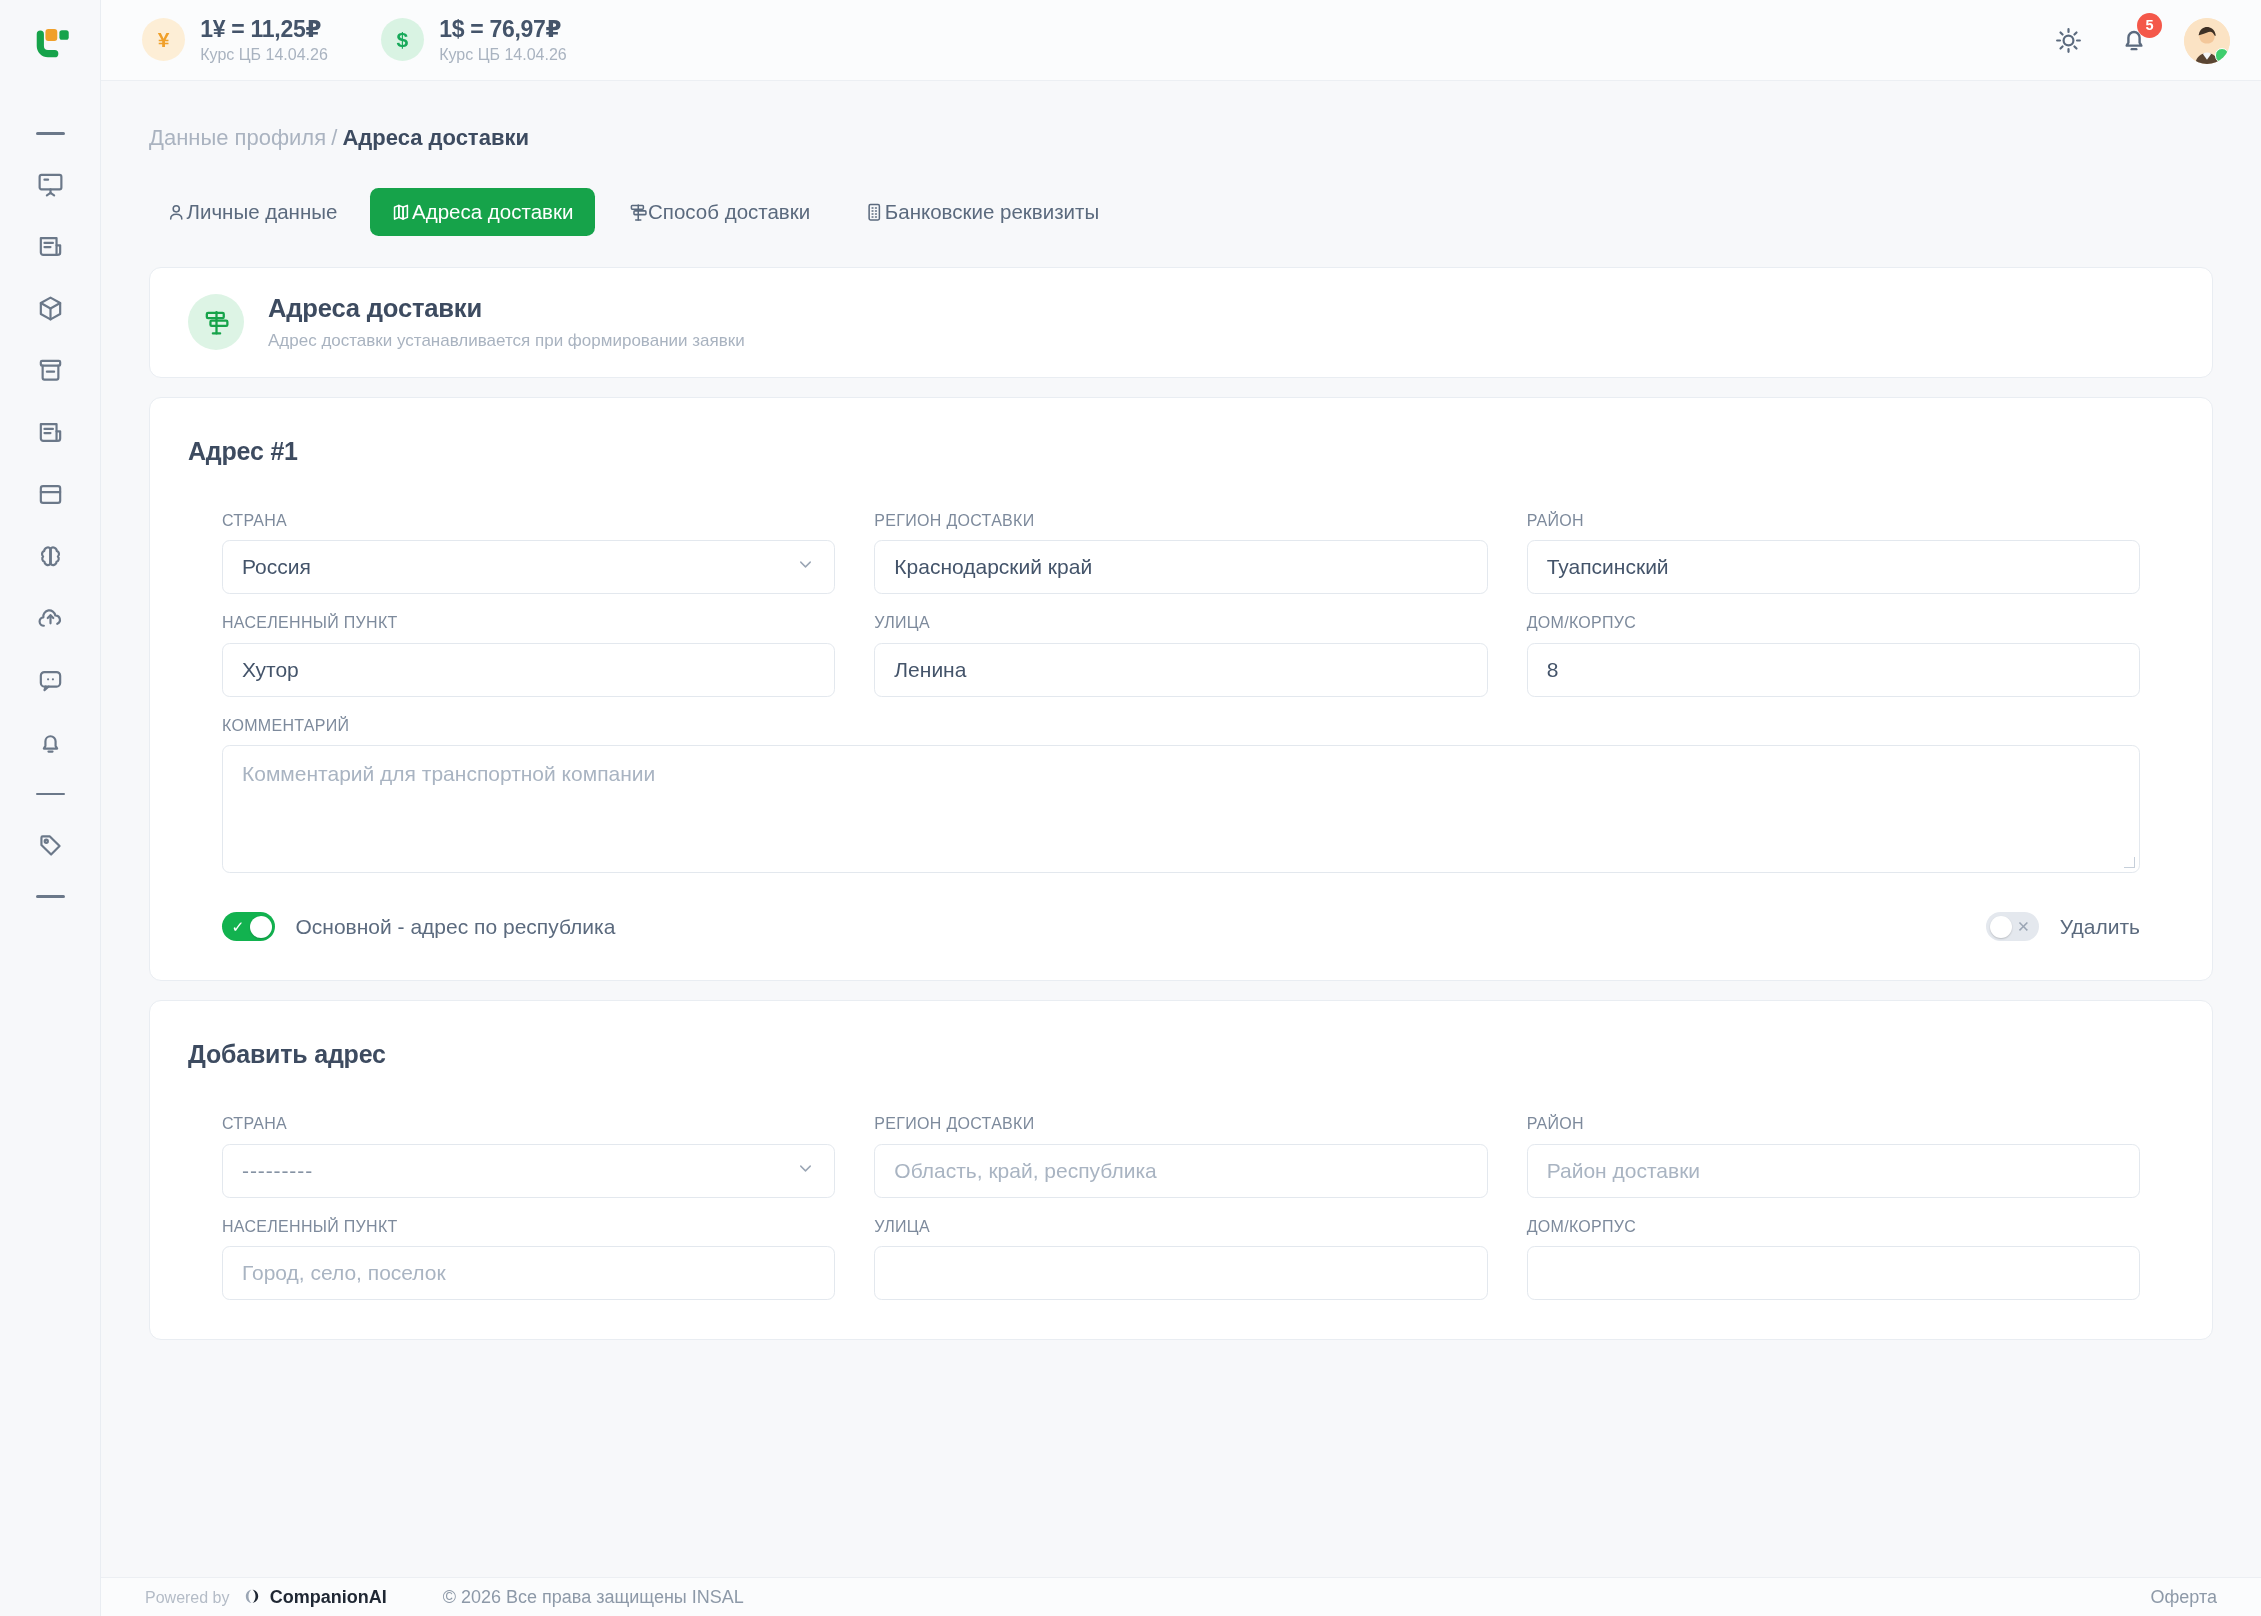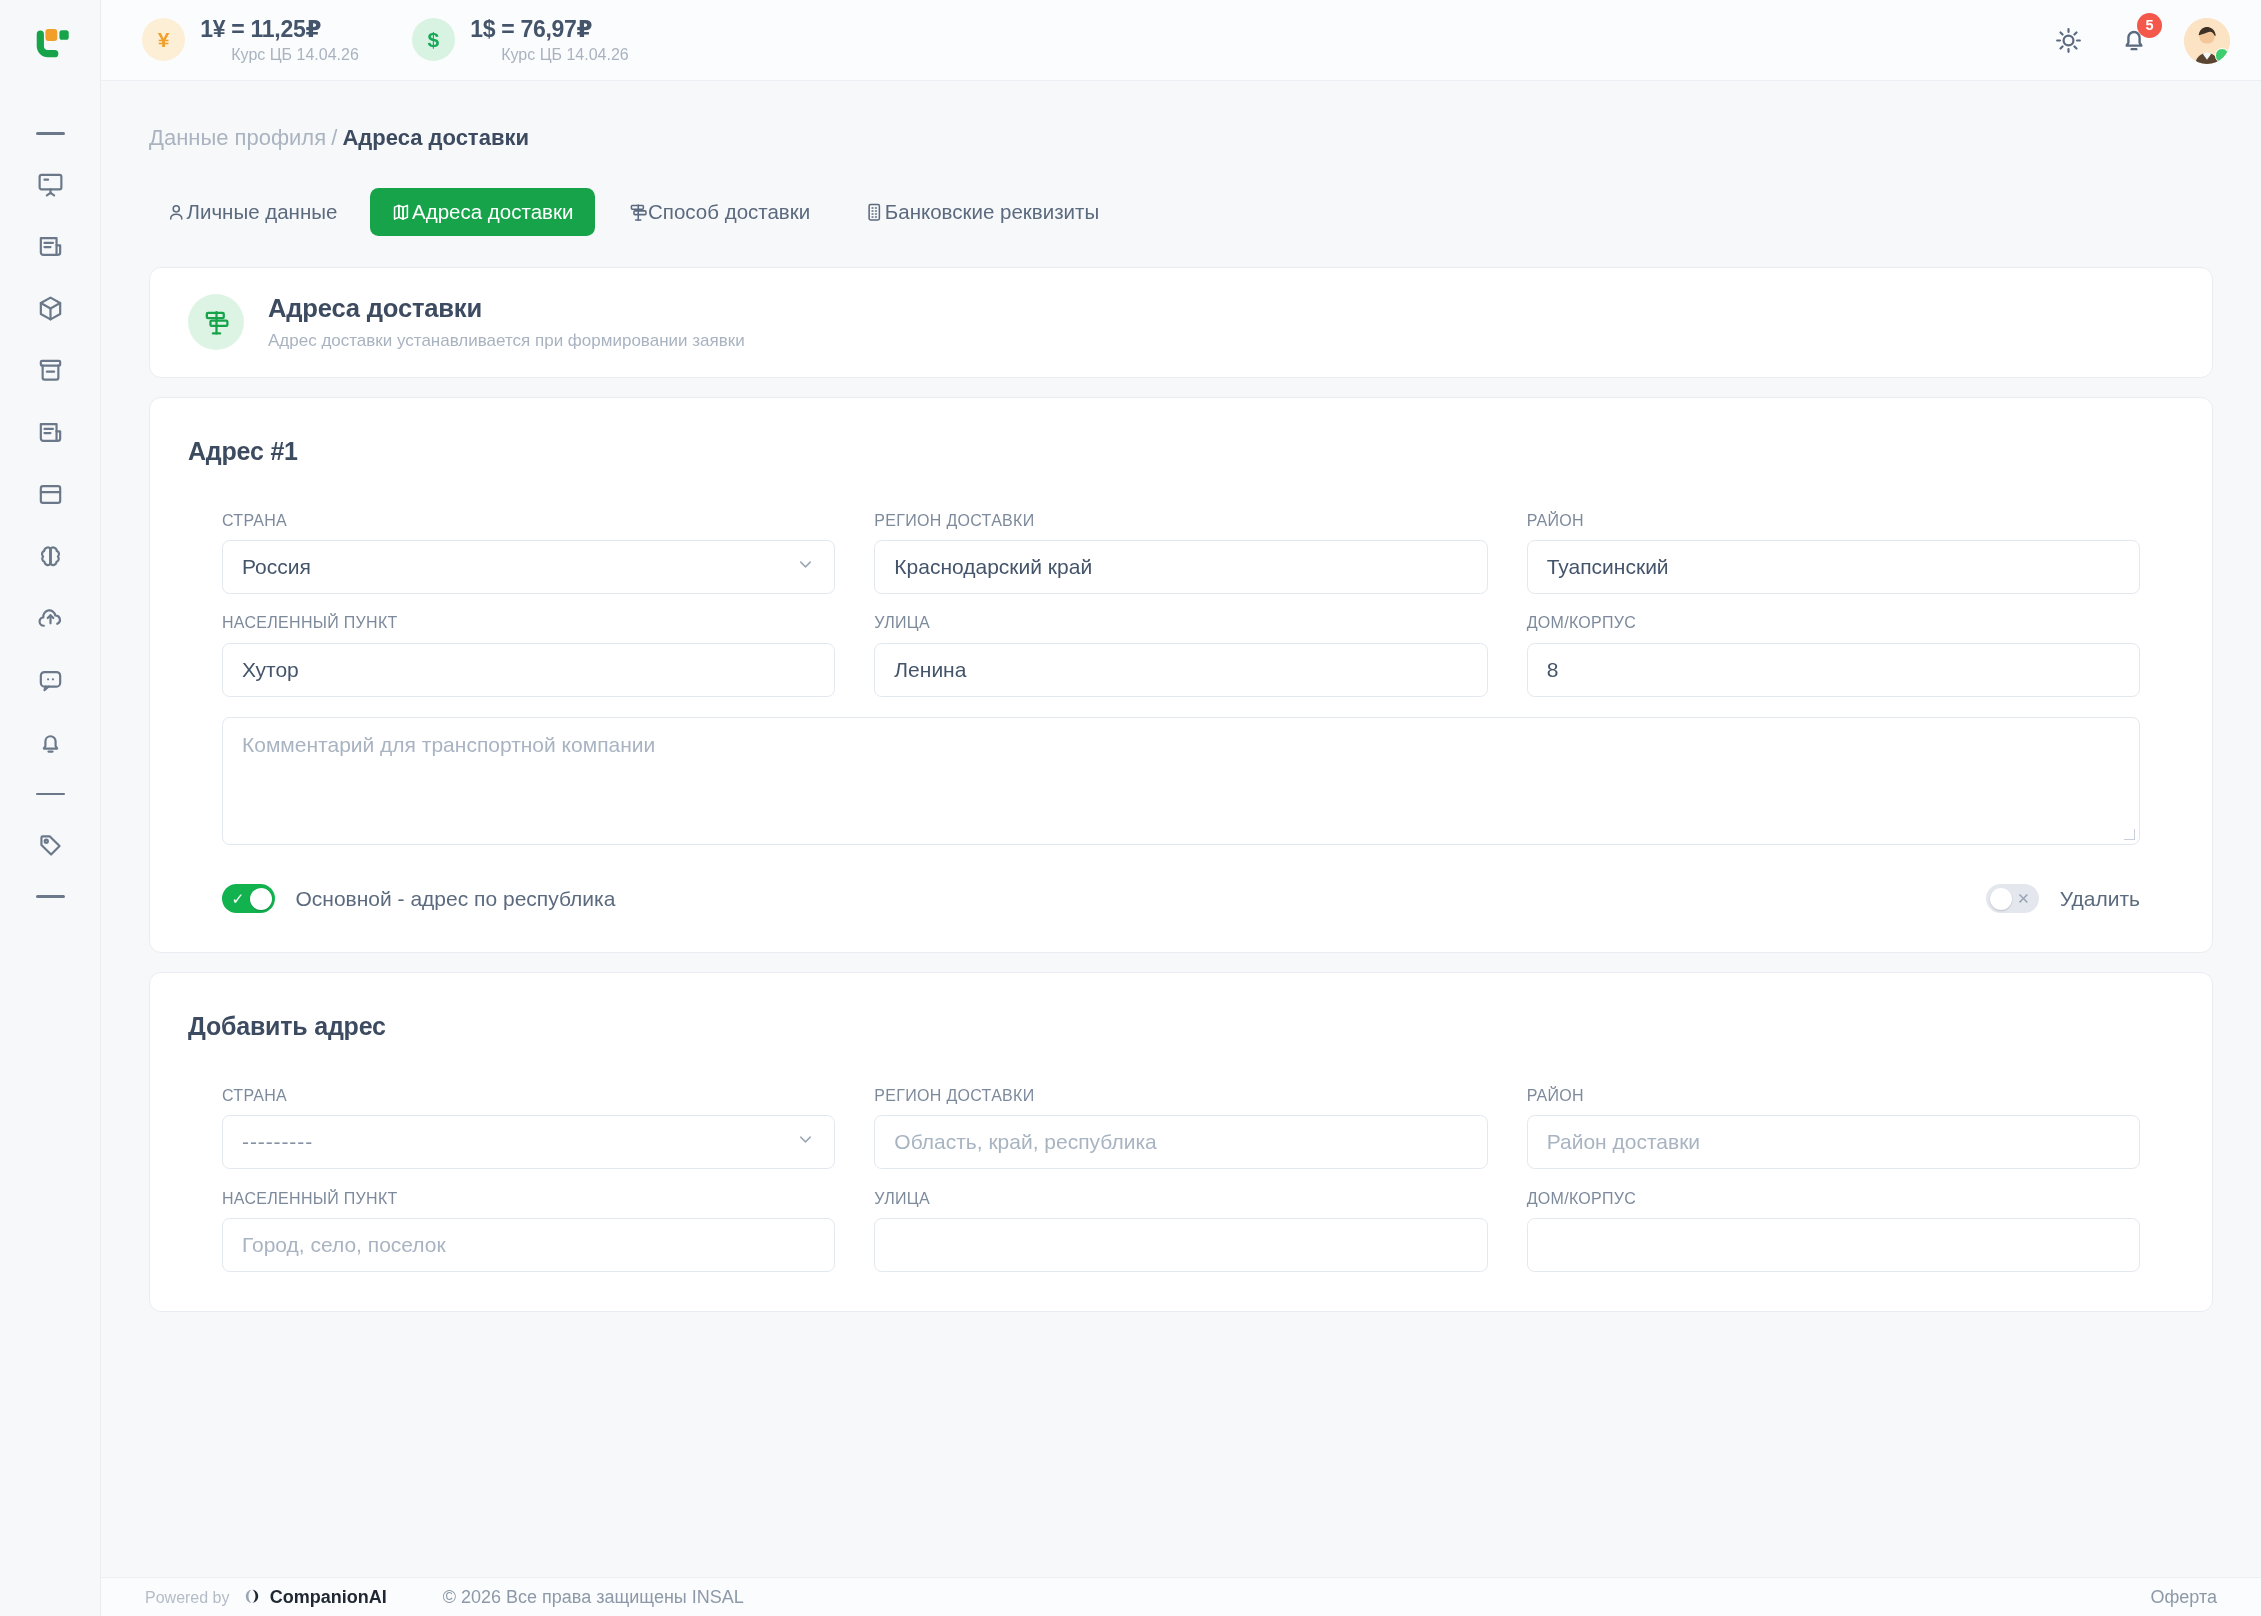--- a/index.html
+++ b/index.html
@@ -47,21 +47,21 @@
   .rate:first-child { margin-left: 41px; }
   .rate + .rate { margin-left: 53px; }
   .rate-badge {
     width: 43px; height: 43px; border-radius: 50%;
     display: flex; align-items: center; justify-content: center;
     font-size: 21px; font-weight: bold;
   }
   .rate-badge.yen { background: #fdeed6; color: #f0a02a; }
   .rate-badge.usd { background: #d9f3e3; color: #17a95a; }
   .rate-main { font-size: 23px; font-weight: bold; color: #44546a; letter-spacing: -0.3px; line-height: 1.15; }
-  .rate-sub  { font-size: 16px; color: #a9b3c0; margin-top: 3.4px; margin-left: 31px; }
+  .rate-sub  { font-size: 16px; color: #a9b3c0; margin-top: 3.4px; }
 
   .topbar-right {
     position: absolute; right: 31px; top: 0; height: 81px;
     display: flex; align-items: center; gap: 34px;
   }
   .icon-btn { cursor: pointer; position: relative; display: flex; align-items: center; justify-content: center; }
   .bell-badge {
     position: absolute; top: -10.2px; right: -12px;
     min-width: 25px; height: 25px; border-radius: 50%;
     background: #f4584a; color: #fff;
@@ -486,20 +486,21 @@
       </div>
 
       <div class="field">
         <span class="flabel">ДОМ/КОРПУС</span>
         <div class="fbox">
           <span>8</span>
         </div>
       </div>
 
       <div class="field field-full">
+        <span class="flabel">КОММЕНТАРИЙ</span>
         <div class="tbox">
           <span>Комментарий для транспортной компании</span>
           <span class="resize"></span>
         </div>
       </div>
     </div>
 
     <div class="card-footer">
       <div class="toggle-wrap">
         <div class="toggle on">

